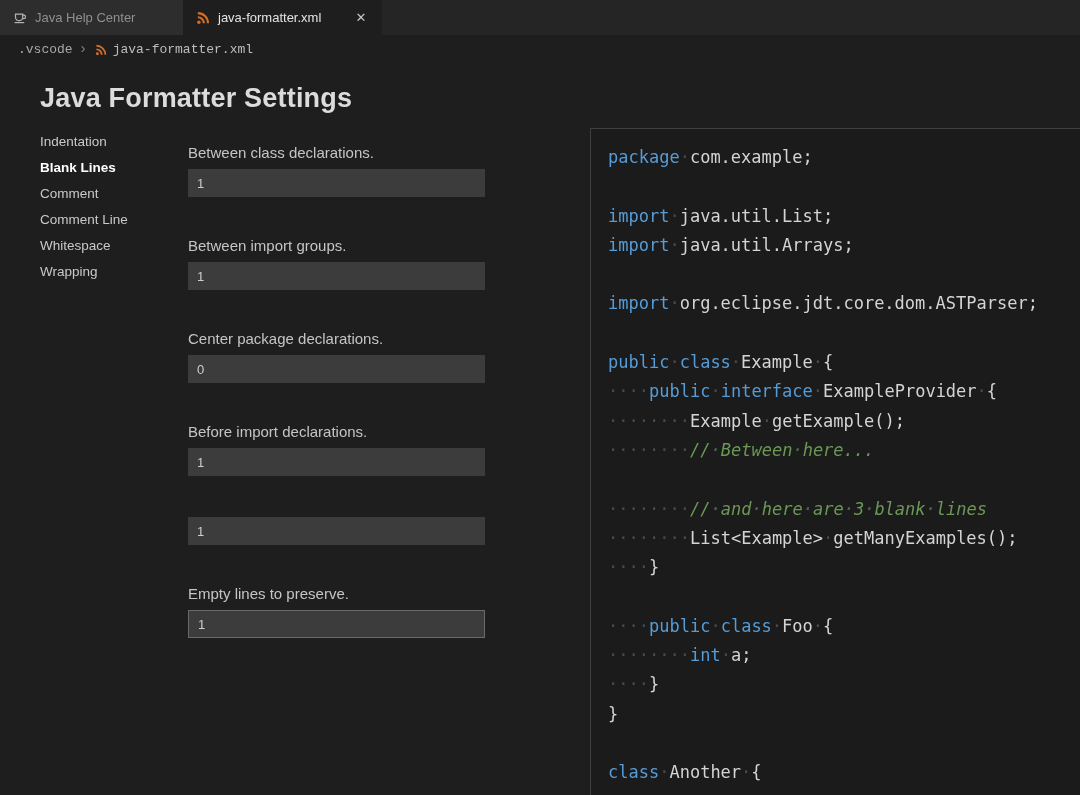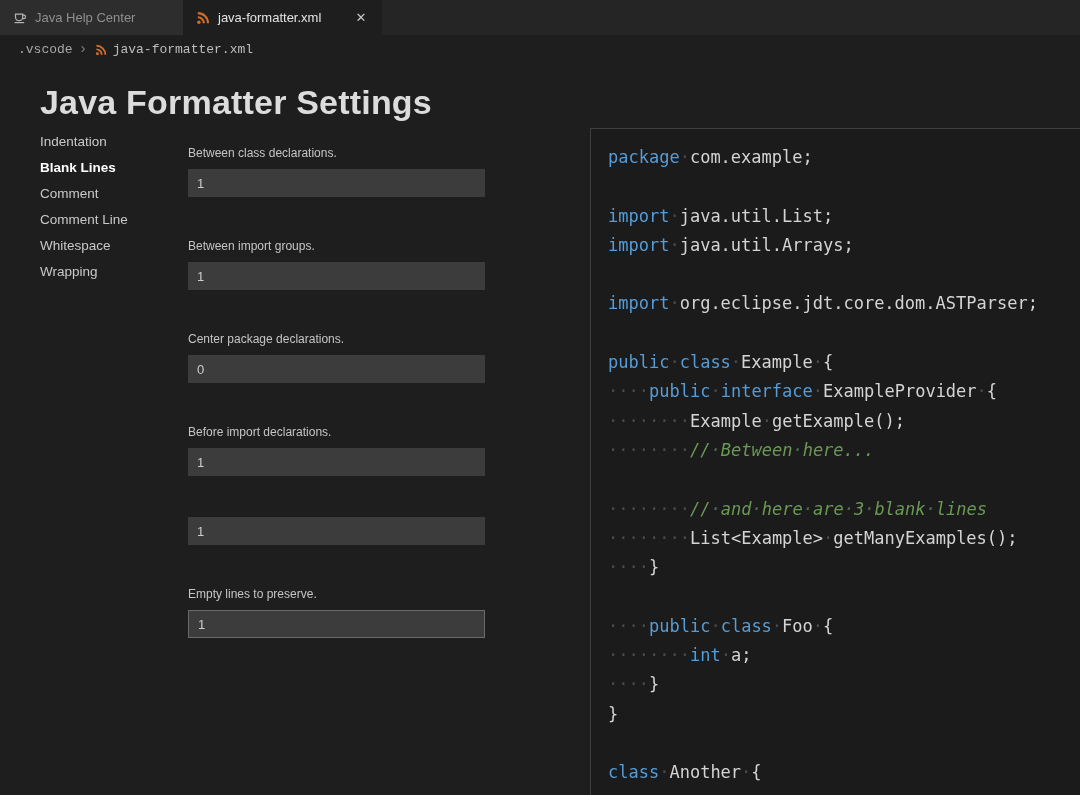--- a/index.html
+++ b/index.html
@@ -34,36 +34,36 @@
     background: #1e1e1e; display: flex; align-items: center;
     padding-left: 18px; font-size: 13px; color: #a9a9a9; font-family: Liberation Mono, monospace;
   }
   .breadcrumb .chev { margin: 0 6px; color: #7f7f7f; font-size: 15px; line-height: 1; }
   .breadcrumb .bc-icon { width: 14px; height: 14px; margin-right: 5px; }
   .breadcrumb .bc-file { color: #bdbdbd; }
 
   
   .page-title {
     position: absolute; left: 40px; top: 83px;
-    font-size: 34px; font-weight: 600; color: #dcdcdc; letter-spacing: 0.2px;
+    font-size: 27px; font-weight: 600; color: #dcdcdc; letter-spacing: 0.2px;
   }
 
   
   .sidebar { position: absolute; left: 40px; top: 129px; width: 140px; }
   .nav-item {
     line-height: 26px; font-size: 13.5px; color: #c9c9c9; cursor: pointer;
     white-space: nowrap;
   }
   .nav-item.active { font-weight: bold; color: #ffffff; }
 
   
   .form { position: absolute; left: 188px; top: 145px; width: 300px; }
   .field { margin-bottom: 41px; }
   .field-label {
-    display: block; font-size: 12px; line-height: 16px;
+    display: block; font-size: 15px; line-height: 16px;
     color: #c5c5c5; margin-bottom: 8px;
   }
   .field input {
     display: block; width: 297px; height: 28px;
     background: #3c3c3c; border: none; outline: none;
     color: #cccccc; font-size: 13px; font-family: "Liberation Sans", sans-serif;
     padding: 0 9px;
   }
   .field input.outlined { border: 1px solid #6a6a6a; }
 

